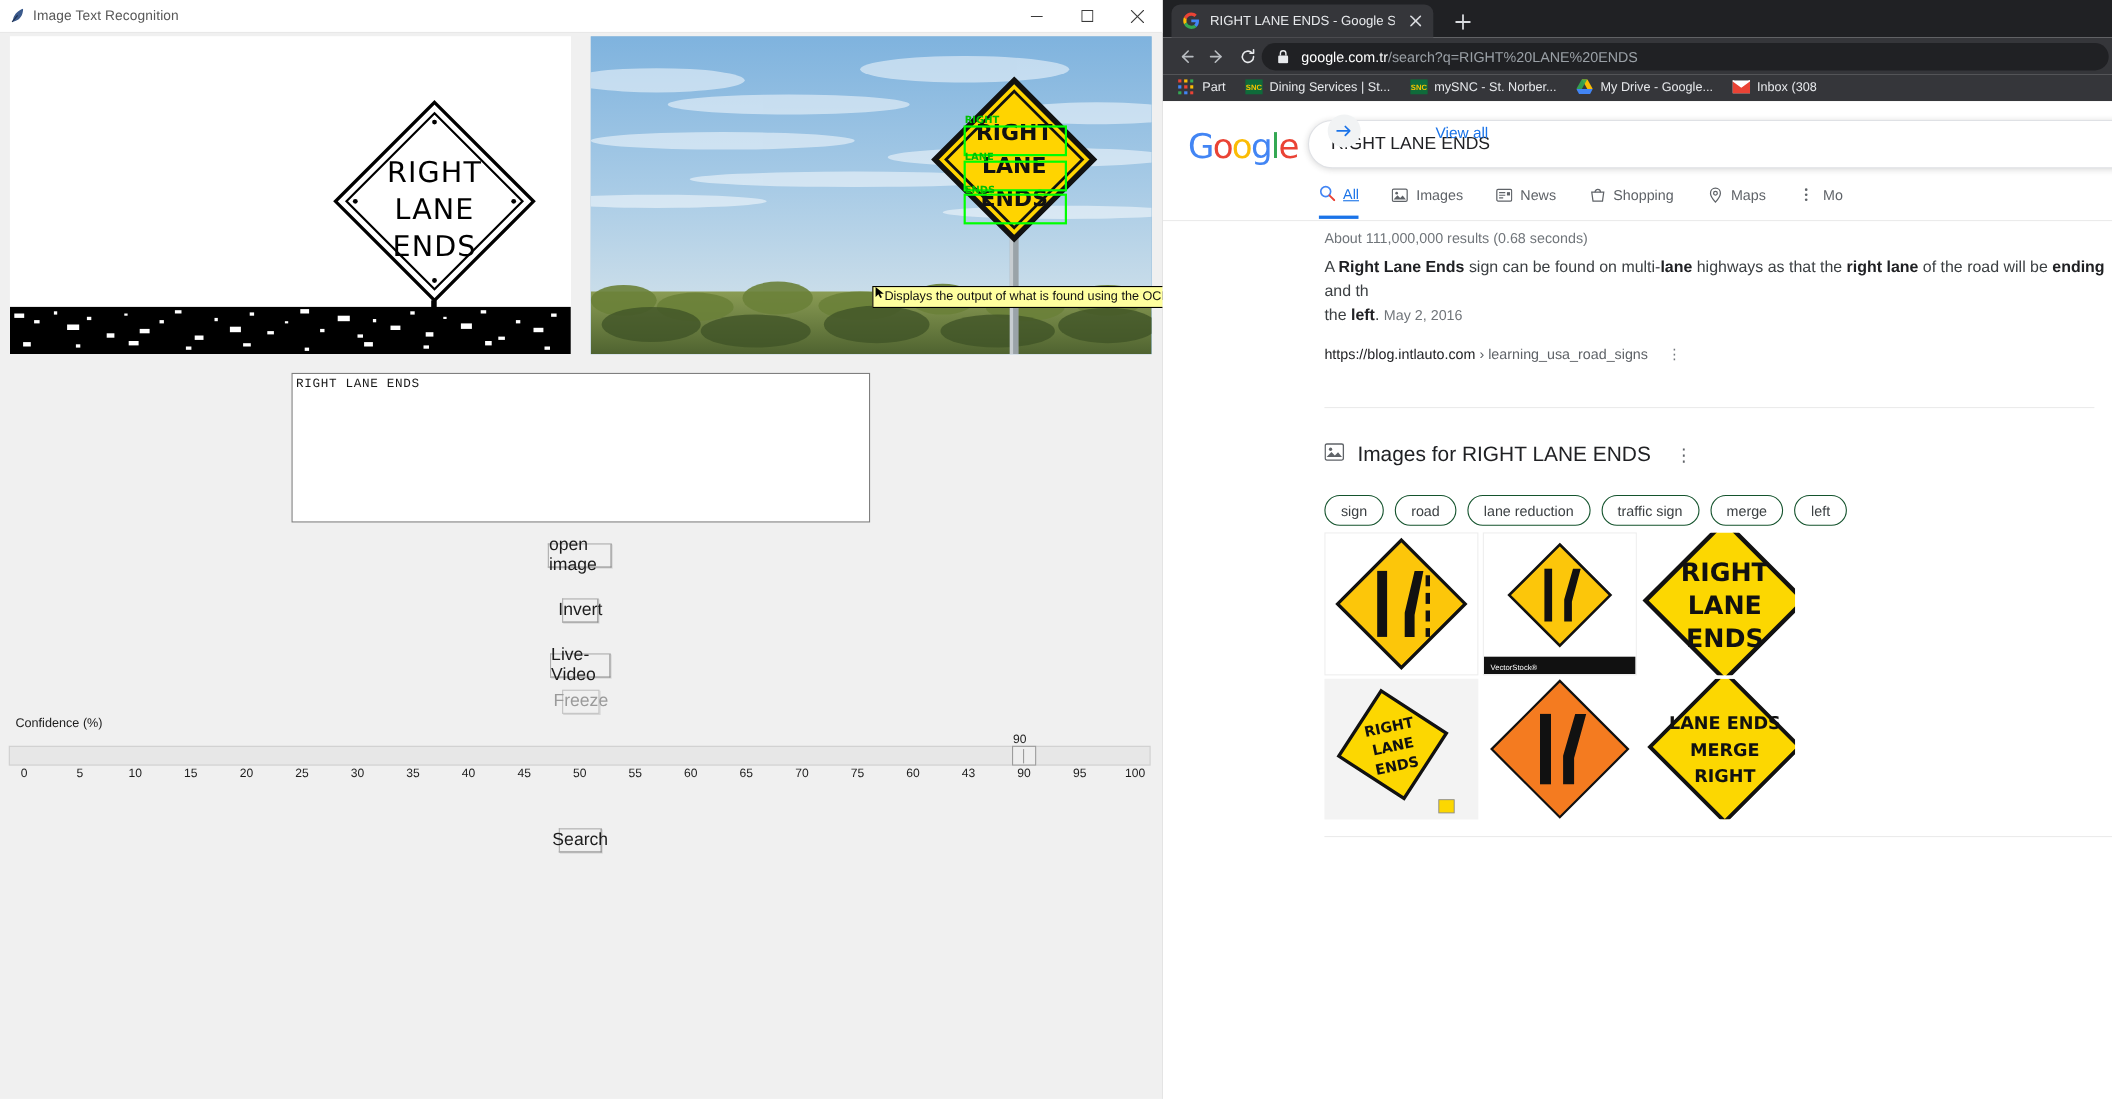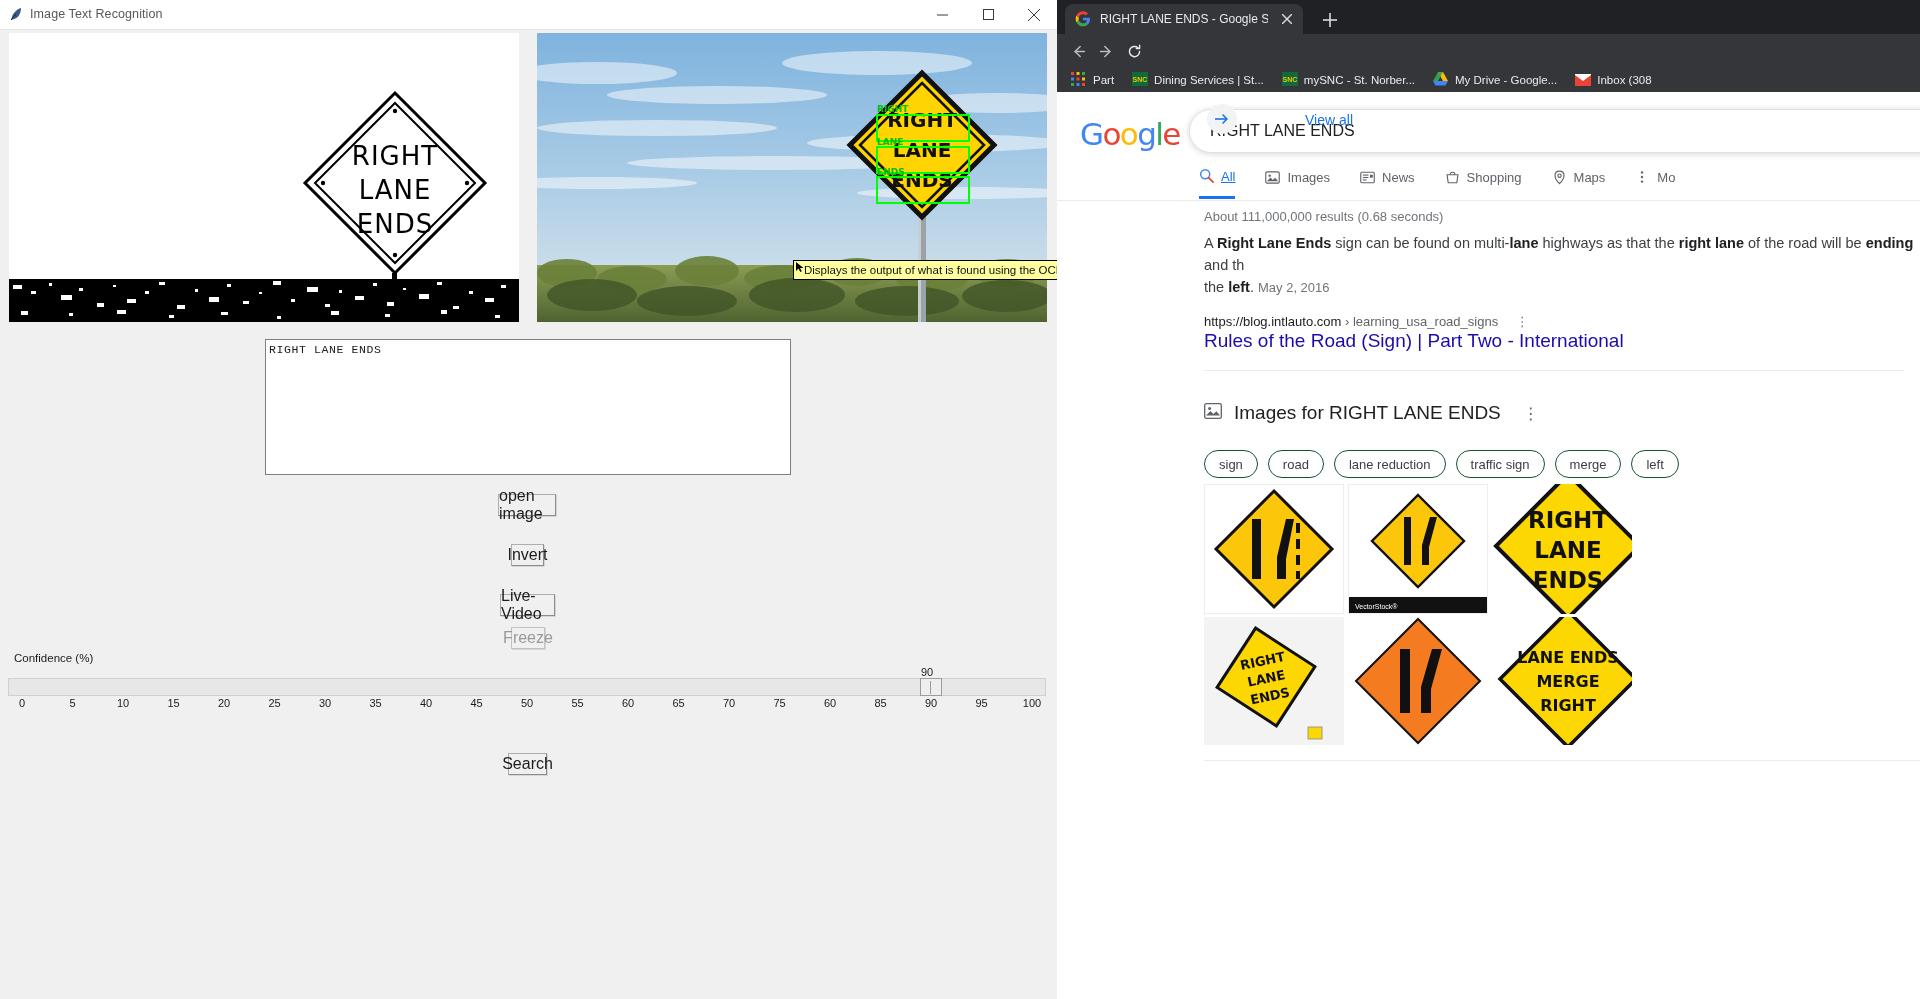--- a/index.html
+++ b/index.html
@@ -428,21 +428,21 @@
         <div class="tick" style="left: 367.5px;">35</div>
         <div class="tick" style="left: 418px;">40</div>
         <div class="tick" style="left: 468.5px;">45</div>
         <div class="tick" style="left: 519px;">50</div>
         <div class="tick" style="left: 569.5px;">55</div>
         <div class="tick" style="left: 620px;">60</div>
         <div class="tick" style="left: 670.5px;">65</div>
         <div class="tick" style="left: 721px;">70</div>
         <div class="tick" style="left: 771.5px;">75</div>
         <div class="tick" style="left: 822px;">60</div>
-        <div class="tick" style="left: 872.5px;">85</div>
+        <div class="tick" style="left: 872.5px;">43</div>
         <div class="tick" style="left: 923px;">90</div>
         <div class="tick" style="left: 973.5px;">95</div>
         <div class="tick" style="left: 1024px;">100</div>
       </div>
 
     <div class="tooltip">Displays the output of what is found using the OCR algorithm with the results boxed on the original image.</div>
     <span class="tooltip-cursor">
       <svg width="10" height="12" viewBox="0 0 10 12">
           <path d="M1,1 L1,10 L3.5,7.5 L5.3,11 L6.8,10.3 L5,7 L8.5,7 Z" fill="#000"></path>
         </svg>
@@ -488,20 +488,29 @@
         <svg width="17" height="17" viewBox="0 0 20 20">
             <path d="M8 4 L14 10 L8 16" stroke="#b9bdc1" stroke-width="1.7" fill="none" stroke-linecap="round" stroke-linejoin="round"></path>
             <line x1="3" y1="10" x2="14" y2="10" stroke="#b9bdc1" stroke-width="1.7" stroke-linecap="round"></line>
           </svg>
       </div>
       <div class="nav-icon" style="left:66px;">
         <svg width="17" height="17" viewBox="0 0 20 20">
             <path d="M16 10 A6 6 0 1 1 14 5.6" stroke="#e8eaed" stroke-width="1.7" fill="none" stroke-linecap="round"></path>
             <path d="M16 2.6 L16 6.4 L12.2 6.4" stroke="#e8eaed" stroke-width="1.7" fill="none" stroke-linecap="round" stroke-linejoin="round"></path>
           </svg>
+      </div>
+      <div class="omnibox">
+        <span class="omni-lock">
+          <svg width="11" height="13" viewBox="0 0 11 13">
+              <rect x="1" y="5.5" width="9" height="7" rx="1" fill="#e8eaed"></rect>
+              <path d="M3 5.5 V3.6 a2.5 2.5 0 0 1 5 0 V5.5" fill="none" stroke="#e8eaed" stroke-width="1.3"></path>
+            </svg>
+        </span>
+        <span class="omni-url"><span id="omni-domain">google.com.tr</span><span class="dim" id="omni-path">/search?q=RIGHT%20LANE%20ENDS</span></span>
       </div>
     </div>
 
     <div class="bookmarks" id="bookmarks">
         <div class="bm" style="margin-left: 14px;">
           <span class="bm-ico"><svg width="14" height="14" viewBox="0 0 14 14">
               <g>
                 <rect x="0" y="0" width="3" height="3" fill="#ea4335"></rect>
                 <rect x="5.5" y="0" width="3" height="3" fill="#fbbc05"></rect>
                 <rect x="11" y="0" width="3" height="3" fill="#34a853"></rect>
@@ -612,21 +621,20 @@
 
       <div class="g-snippet">
         <span>A </span><b>Right Lane Ends</b><span> sign can be found on multi-</span><b>lane</b><span> highways a</span><span>s that the </span><b>right lane</b><span> of the road will be </span><b>ending</b><span> and th</span><br><span>the </span><b>left</b><span>.</span> <span class="date">May 2, 2016</span>
       </div>
 
       <div class="g-url">
         <span>https://blog.intlauto.com</span> <span class="crumb">› learning_usa_road_signs</span>
         <span style="margin-left:14px;color:#70757a;">⋮</span>
       </div>
 
-      <div class="g-title">Rules of the Road (Sign) | Part Two - International </div>
       <div class="g-rule2"></div>
 
       <div class="imgs-head">
         <span>
           <svg width="18" height="18" viewBox="0 0 18 18">
               <rect x="0.7" y="1.7" width="16.6" height="14.6" rx="1.6" fill="none" stroke="#5f6368" stroke-width="1.3"></rect>
               <circle cx="5.6" cy="6.4" r="1.5" fill="#5f6368"></circle>
               <path d="M2 13.5 L6.4 9 L9.5 12 L12.4 9.2 L16 13.5 Z" fill="#5f6368"></path>
             </svg>
         </span>

